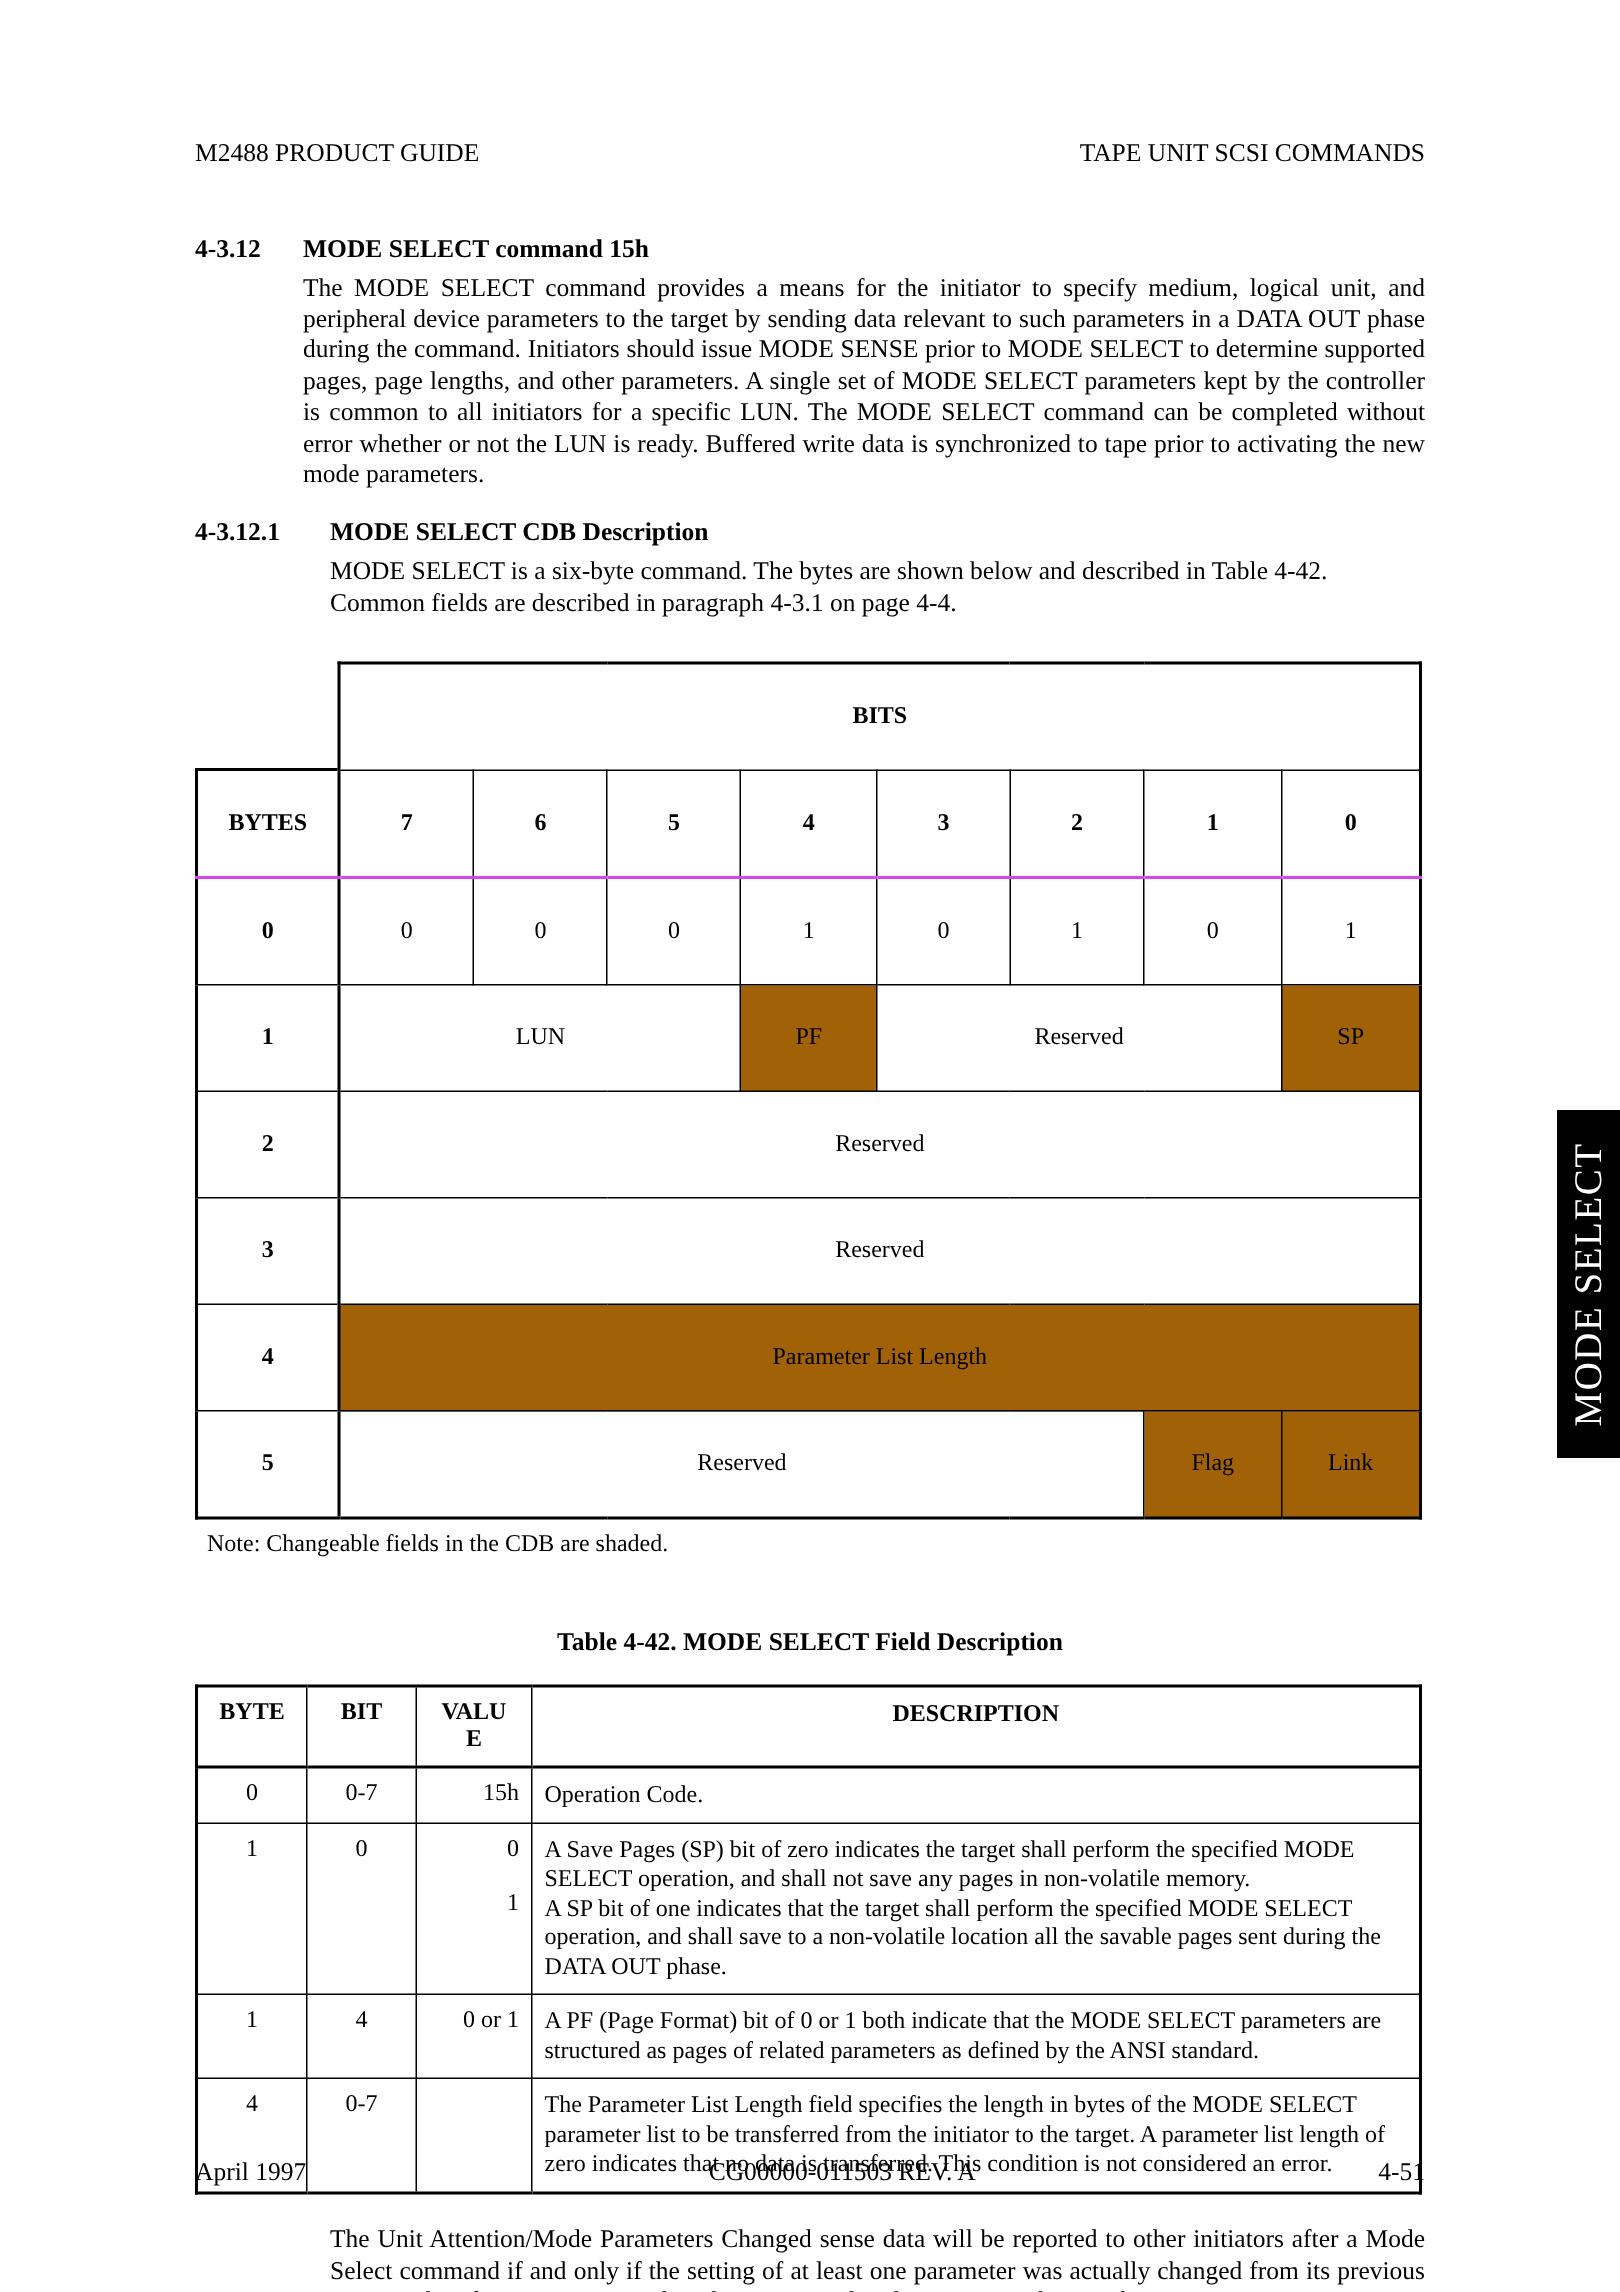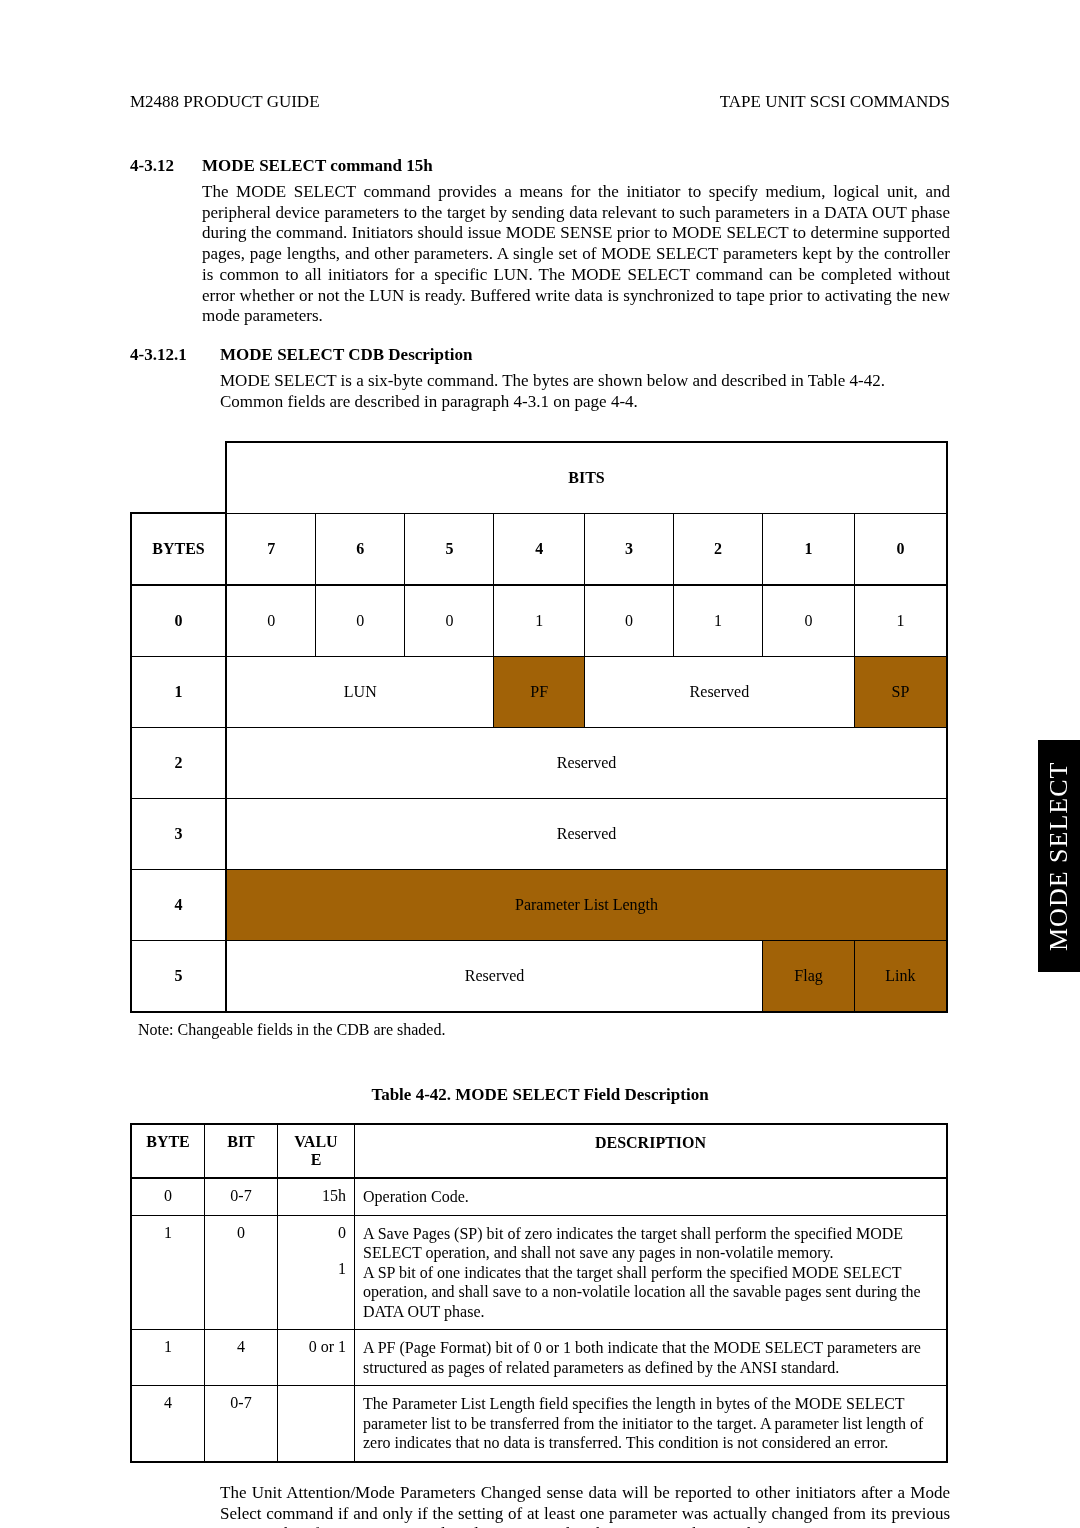--- a/index.html
+++ b/index.html
@@ -51,21 +51,21 @@
     border: 1px solid #000;
     text-align: center;
     padding: 24px 4px;
     height: 22px;
   }
   table.cdb th { font-weight: bold; }
   table.cdb .outer-top { border-top: 2px solid #000; }
   table.cdb .outer-bottom { border-bottom: 2px solid #000; }
   table.cdb .outer-left { border-left: 2px solid #000; }
   table.cdb .outer-right { border-right: 2px solid #000; }
-  table.cdb .hdrsep { border-bottom: 2px solid #000000; }
+  table.cdb .hdrsep { border-bottom: 2px solid #d946ef; }
   .byte-col { width: 90px; font-weight: bold; }
   .bit-col { width: 91px; }
   .shaded { background: #a16207; }
 
   .note {
     font-size: 16px;
     margin-top: 8px;
     margin-left: 8px;
     margin-bottom: 46px;
   }
@@ -255,15 +255,20 @@
             <td class="c-bit">0-7</td>
             <td class="c-val" style="white-space: pre-line;"></td>
             <td class="c-desc or" style="white-space: pre-line;">The Parameter List Length field specifies the length in bytes of the MODE SELECT parameter list to be transferred from the initiator to the target. A parameter list length of zero indicates that no data is transferred. This condition is not considered an error.</td>
           </tr>
         </tbody>
       </table>
     </div>
 
   <div class="para3">The Unit Attention/Mode Parameters Changed sense data will be reported to other initiators after a Mode Select command if and only if the setting of at least one parameter was actually changed from its previous setting. Therefore, issuing a Mode Select command with parameters that are the</div>
 
+  <div class="ftr">
+    <span>April 1997</span>
+    <span>CG00000-011503 REV. A</span>
+    <span>4-51</span>
+  </div>
 
   <div class="sidetab">MODE SELECT</div>
 </div>
 
 </body></html>

